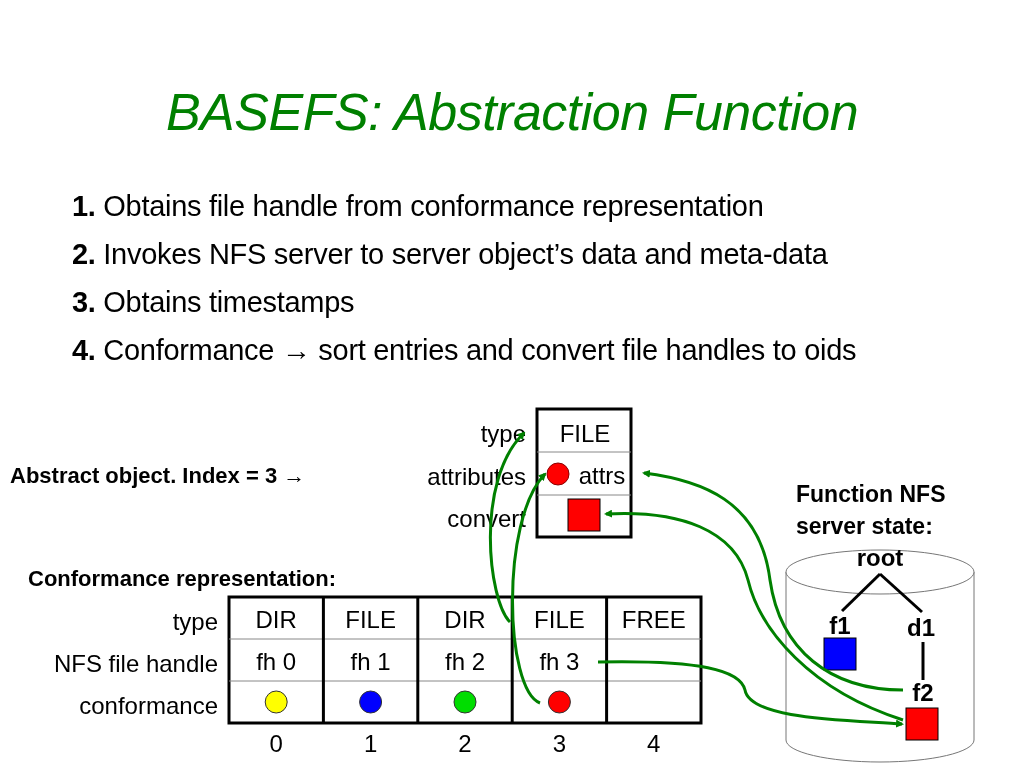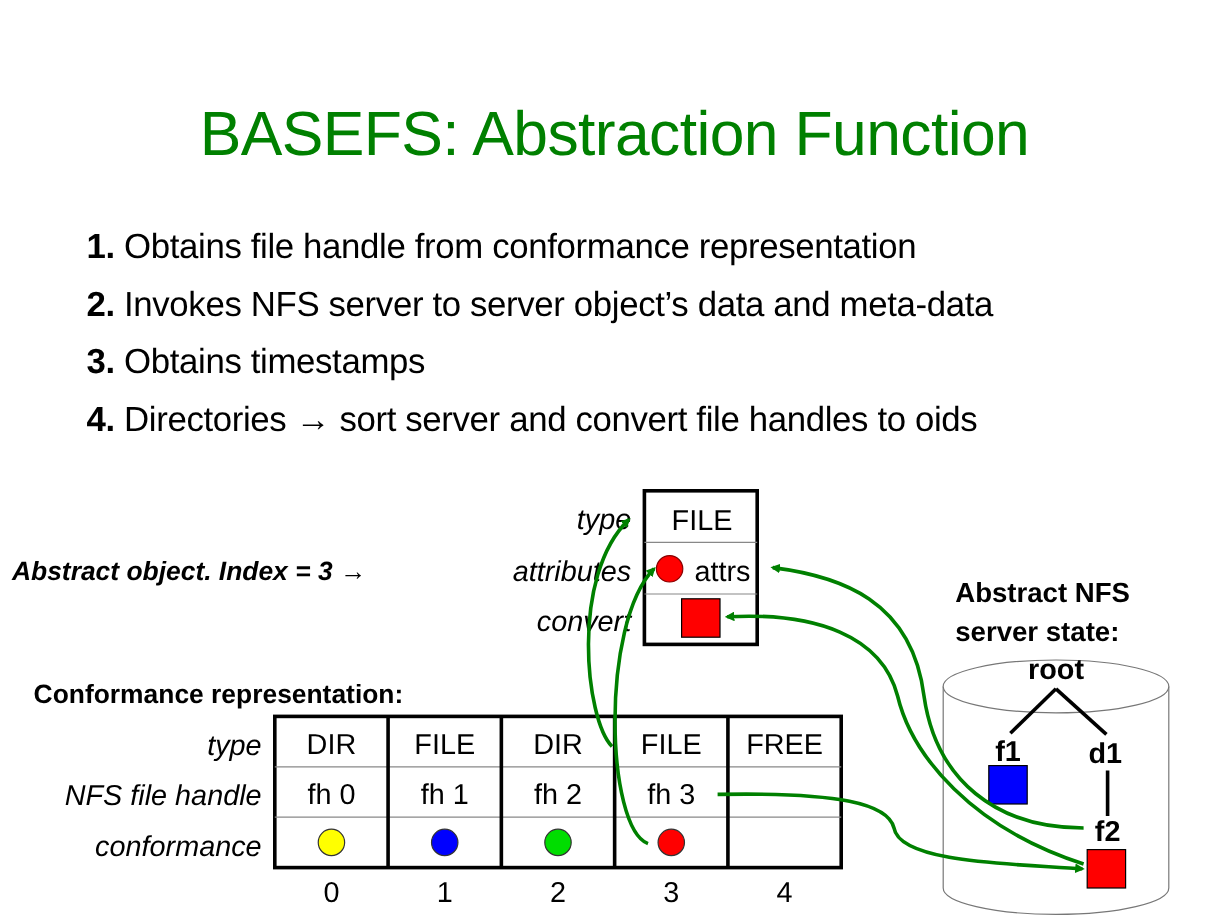--- a/index.html
+++ b/index.html
@@ -2,58 +2,58 @@
 <html><head>
   <meta charset="utf-8">
   <style>
     html, body { margin: 0; padding: 0; }
     body { width: 1024px; height: 768px; background: #ffffff; position: relative; overflow: hidden;
            font-family: "Liberation Sans", sans-serif; color: #000; }
     .abs { position: absolute; white-space: nowrap; }
     #title { left: 0; width: 1024px; top: 82px; text-align: center; font-size: 52px; color: #008000; letter-spacing: -0.5px; }
     .bullet { left: 72px; font-size: 29px; letter-spacing: -0.3px; }
     .bullet .num { font-weight: bold; }
-    .lbl { font-size: 24px; text-align: right; font-style: italic; }
+    .lbl { font-size: 24px; text-align: right; }
     .bold { font-weight: bold; }
     svg#diagram { position: absolute; left: 0; top: 0; }
     .cell-text { font-family: "Liberation Sans", sans-serif; font-size: 24px; }
   </style>
 </head>
 <body>
 
-<div id="title" class="abs" style="color: rgb(0, 128, 0);">BASEFS: Abstraction Function</div>
+<div id="title" class="abs" style="color: rgb(0, 128, 0); font-style: italic;">BASEFS: Abstraction Function</div>
 
 <div class="abs bullet" style="top:190px">
   <span class="num">1.</span>
   <span>Obtains file handle from conformance representation</span>
 </div>
 <div class="abs bullet" style="top:238px">
   <span class="num">2.</span>
   <span>Invokes NFS server to server object’s data and meta-data</span>
 </div>
 <div class="abs bullet" style="top:286px">
   <span class="num">3.</span>
   <span>Obtains timestamps</span>
 </div>
 <div class="abs bullet" style="top:334px">
   <span class="num">4.</span>
-  <span>Directories → sort server and convert file handles to oids</span>
+  <span>Conformance → sort entries and convert file handles to oids</span>
 </div>
 
 <div class="abs lbl bold" style="left:10px; top:463px; font-size:22px; text-align:right">Abstract object. Index = 3 →</div>
 <div class="abs lbl" style="right:498px; top:420px">type</div>
 <div class="abs lbl" style="right:498px; top:463px">attributes</div>
 <div class="abs lbl" style="right:498px; top:505px">convert</div>
 
 <div class="abs bold" style="left:28px; top:566px; font-size:22px">Conformance representation:</div>
 <div class="abs lbl" style="right:806px; top:608px">type</div>
 <div class="abs lbl" style="right:806px; top:650px">NFS file handle</div>
 <div class="abs lbl" style="right:806px; top:692px">conformance</div>
 
-<div class="abs bold" style="left:796px; top:481px; font-size:23px">Abstract NFS</div>
+<div class="abs bold" style="left:796px; top:481px; font-size:23px">Function NFS</div>
 <div class="abs bold" style="left:796px; top:513px; font-size:23px">server state:</div>
 
 <svg id="diagram" width="1024" height="768">
   <defs>
     <marker id="ah" markerWidth="8" markerHeight="8" refX="6" refY="4" orient="auto" markerUnits="userSpaceOnUse">
       <path d="M0,0 L8,4 L0,8 z" fill="#008000"></path>
     </marker>
   </defs>
 
   <g>

